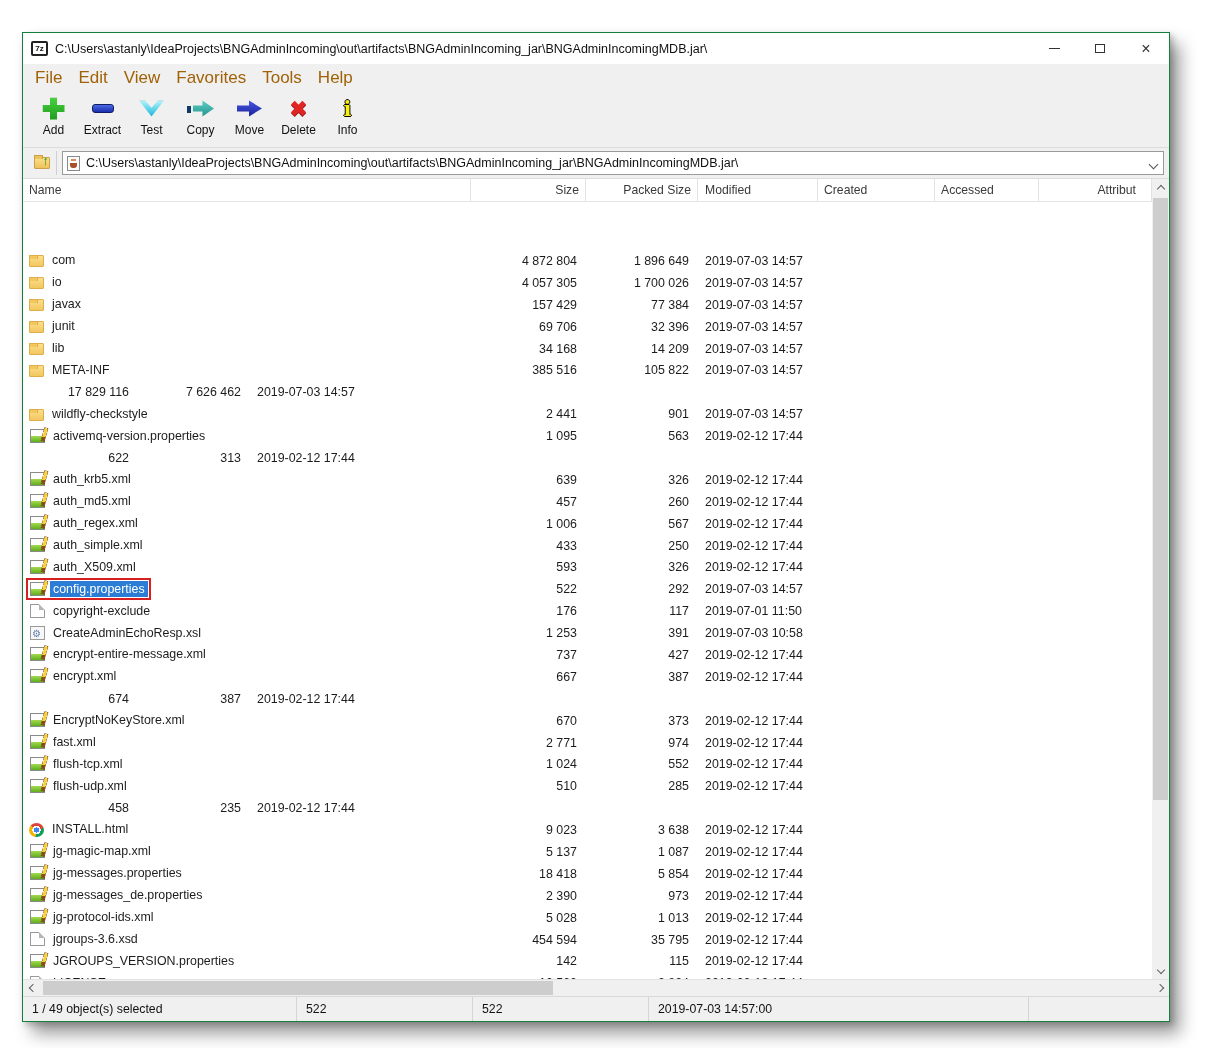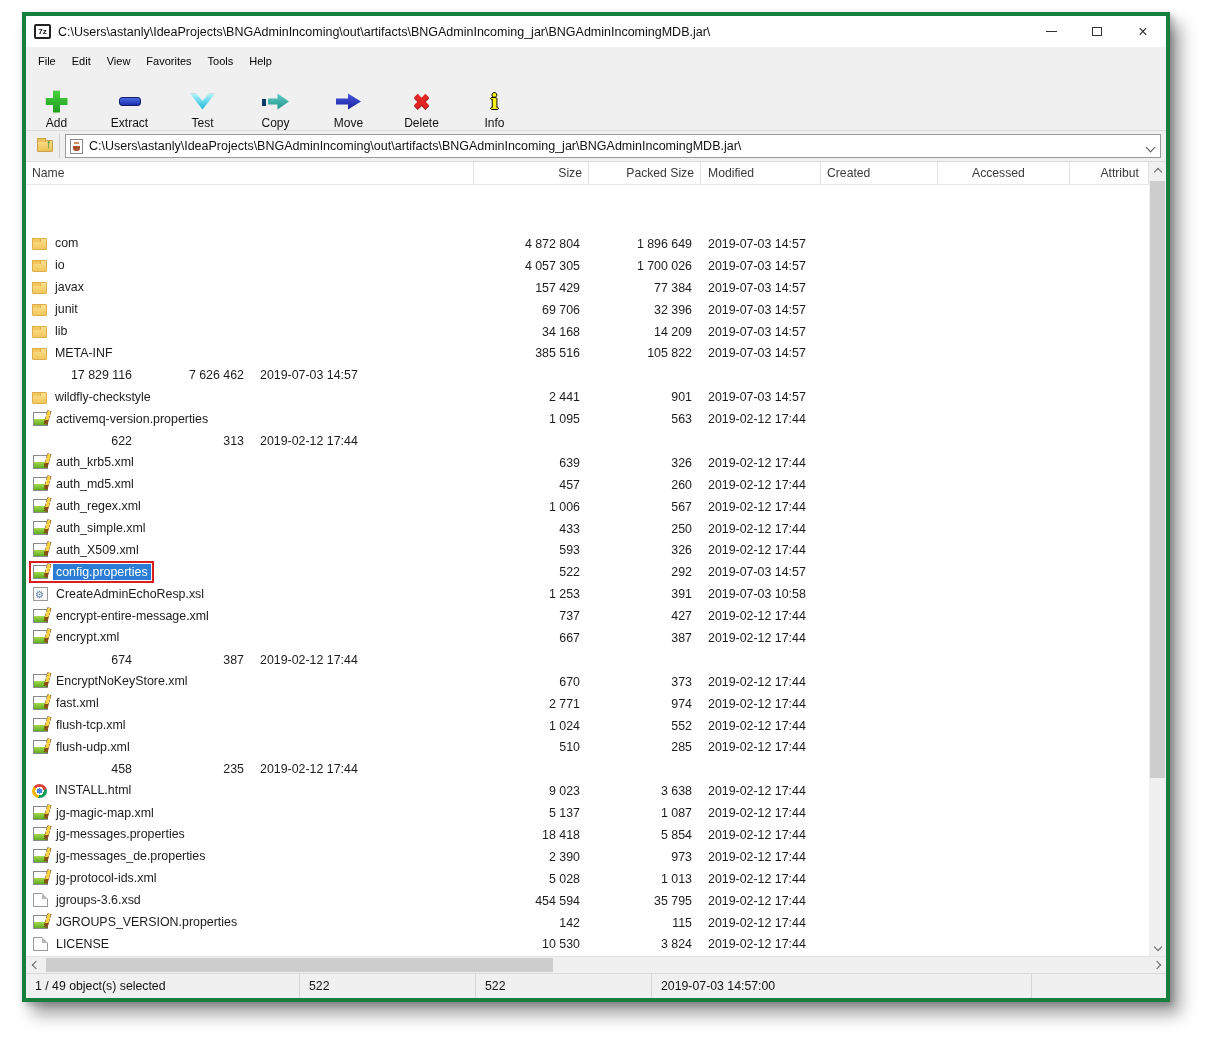--- a/index.html
+++ b/index.html
@@ -1,40 +1,40 @@
 <!DOCTYPE html>
 <html><head>
 <meta charset="utf-8">
 <style>
   * { margin:0; padding:0; box-sizing:border-box; }
   html,body { background:#fff; }
   body { font-family:"Liberation Sans", sans-serif; width:1214px; height:1048px; position:relative; overflow:hidden; }
 
-  .window { position:absolute; left:22px; top:12px; width:1148px; height:990px;
-    background:#f0f0f0; border:4px solid #15803d; display:flex; flex-direction:column;
+  .window { position:absolute; left:22px; top:32px; width:1148px; height:990px;
+    background:#f0f0f0; border:1px solid #15803d; display:flex; flex-direction:column;
     box-shadow: 10px 12px 16px rgba(0,0,0,.38), 3px 3px 6px rgba(0,0,0,.22); }
 
   
   .titlebar { height:31px; background:#fff; display:flex; align-items:center; padding-left:8px; flex:0 0 auto; }
   .app-icon { width:17px; height:15px; border:2px solid #222; border-radius:2px; font-size:8px; font-weight:bold;
     display:flex; align-items:center; justify-content:center; color:#111; background:#fff; }
   .title-text { margin-left:7px; font-size:12.5px; color:#111; white-space:nowrap; overflow:hidden; flex:1; }
   .win-controls { display:flex; height:100%; flex:0 0 auto; }
   .win-btn { width:46px; height:100%; display:flex; align-items:center; justify-content:center; color:#333; }
   .glyph-min { width:11px; height:1px; background:#333; }
   .glyph-max { width:10px; height:9px; border:1px solid #333; }
   .glyph-close { font-size:16px; line-height:1; color:#333; }
 
   
   .menubar { height:27px; background:#f0f0f0; display:flex; align-items:center; padding-left:4px; flex:0 0 auto; }
-  .menu-item { font-size:11px; color:#000000; padding:4px 8px; }
+  .menu-item { font-size:17px; color:#a16207; padding:4px 8px; }
 
   
-  .toolbar { height:57px; background:#f0f0f0; display:flex; align-items:flex-end; padding:4px 0 0 6px;
-    border-bottom:1px solid #dcdcdc; flex:0 0 auto;gap:24px; }
+  .toolbar { height:57px; background:#f0f0f0; display:flex; align-items:flex-start; padding:4px 0 0 6px;
+    border-bottom:1px solid #dcdcdc; flex:0 0 auto; }
   .tb-btn { width:49px; display:flex; flex-direction:column; align-items:center; }
   .tb-ico { height:27px; display:flex; align-items:center; justify-content:center; }
   .tb-label { font-size:12px; color:#111; margin-top:1px; }
 
   .i-add-plus-icon { width:22px; height:22px; background:linear-gradient(#46d23c,#1f9a1f);
     clip-path:polygon(34% 0,66% 0,66% 34%,100% 34%,100% 66%,66% 66%,66% 100%,34% 100%,34% 66%,0 66%,0 34%,34% 34%);
     filter:drop-shadow(0 0 1px #146610); }
   .i-extract-minus-icon { width:22px; height:9px; background:linear-gradient(#4a6ae0,#1b2fb0);
     border:1px solid #101d66; border-radius:3px; }
   .i-test-check-icon { width:25px; height:16px; background:linear-gradient(#aef2fa,#17b5d8);
@@ -82,22 +82,22 @@
     font-size:12.2px; color:#3a3a3a; background:#fff; }
   .hdr-cell { height:100%; display:flex; align-items:center; border-right:1px solid #e2e2e2; padding:0 6px; }
   .rows { flex:1; overflow:hidden;margin-top:48px; }
   .row { height:21.9px; display:flex; align-items:center; font-size:12.4px; color:#1c1c1c; }
 
   .col-name { width:448px; } .hdr-cell.col-name { justify-content:flex-start; }
   .col-size { width:115px; justify-content:flex-end; text-align:right; }
   .col-packed { width:112px; justify-content:flex-end; text-align:right; }
   .col-mod { width:120px; padding-left:7px; }
   .col-created { width:117px; }
-  .col-accessed { width:104px;margin-left:28px; }
-  .col-attr { flex:1; justify-content:flex-end; padding-right:9px; overflow:hidden; }
+  .col-accessed { width:104px; }
+  .col-attr { flex:1; justify-content:flex-end; padding-right:15px; overflow:hidden; }
   .row .col-size, .row .col-packed { padding-right:9px; }
   .row .col-mod { padding-left:7px; white-space:nowrap; }
 
   .name-inner { display:inline-flex; align-items:center; margin-left:5px; padding:1px 1px; position:relative; }
   .file-icon { width:15px; height:15px; flex:0 0 15px; margin-right:5px; position:relative; display:inline-block; }
   .fname { white-space:nowrap; padding:1px 3px; }
   .row.selected .fname { background:#2a7cd4; color:#fff; }
   .row.selected .name-inner { outline:2px solid #d81f1f; }
 
   .i-folder-icon { width:15px; height:12px; margin-top:2px; background:linear-gradient(#fbe08d,#f2c75e);
@@ -480,20 +480,34 @@
               </span>
             </div>
             <div class="col-size">522</div>
             <div class="col-packed">292</div>
             <div class="col-mod">2019-07-03 14:57</div>
             <div class="col-created"></div>
             <div class="col-accessed"></div>
             <div class="col-attr"></div>
           </div>
 
+          <div class="row">
+            <div class="col-name">
+              <span class="name-inner">
+                <span class="file-icon i-doc-plain-icon"></span>
+                <span class="fname">copyright-exclude</span>
+              </span>
+            </div>
+            <div class="col-size">176</div>
+            <div class="col-packed">117</div>
+            <div class="col-mod">2019-07-01 11:50</div>
+            <div class="col-created"></div>
+            <div class="col-accessed"></div>
+            <div class="col-attr"></div>
+          </div>
 
           <div class="row">
             <div class="col-name">
               <span class="name-inner">
                 <span class="file-icon i-doc-xsl-icon"></span>
                 <span class="fname">CreateAdminEchoResp.xsl</span>
               </span>
             </div>
             <div class="col-size">1 253</div>
             <div class="col-packed">391</div>

